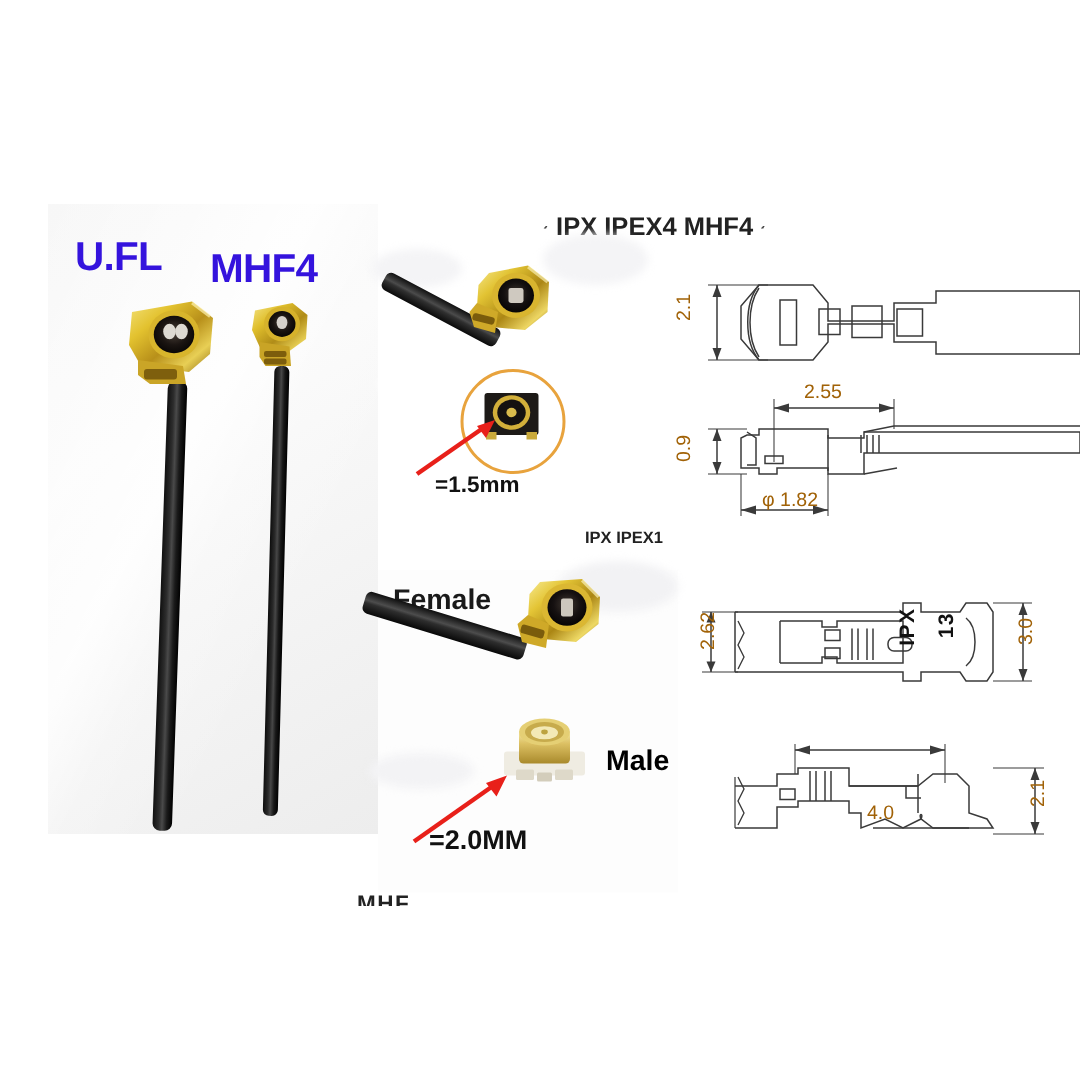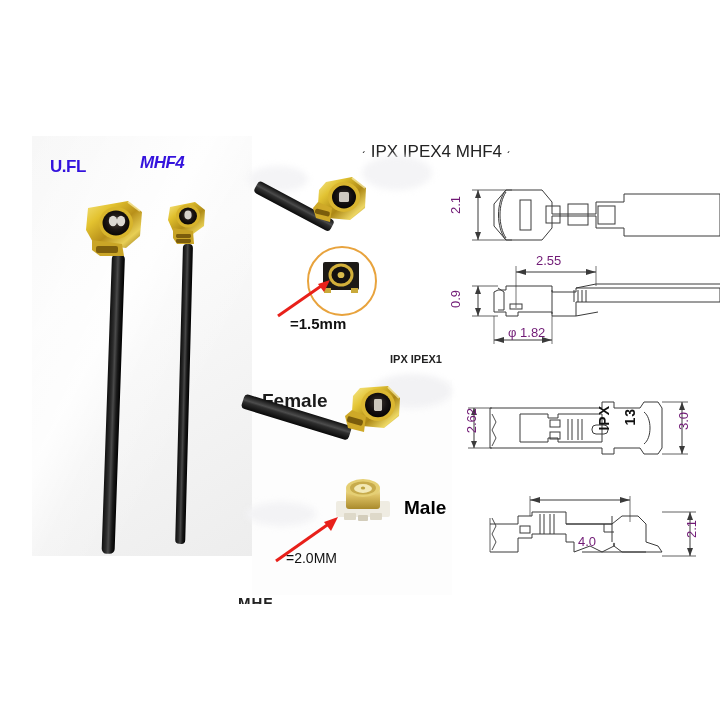--- a/index.html
+++ b/index.html
@@ -17,28 +17,28 @@
     position:absolute;left:32px;top:136px;width:220px;height:420px;
     background:linear-gradient(150deg,#f7f7f7 0%,#fafafa 35%,#ededed 100%);
   }
   .left-panel .gloss{
     position:absolute;left:0;top:0;width:100%;height:100%;
     background:linear-gradient(118deg,rgba(255,255,255,0) 0%,rgba(255,255,255,.85) 40%,rgba(255,255,255,.25) 52%,rgba(255,255,255,0) 70%);
     pointer-events:none;
   }
   .lbl-ufl,.lbl-mhf4{
     position:absolute;
-    font-size:17px;font-weight:bold;
+    font-size:27px;font-weight:bold;
     color:#3413dd;
     letter-spacing:-0.5px;
     line-height:1;
     white-space:nowrap;
   }
   .lbl-ufl{left:18px;top:22px;}
-  .lbl-mhf4{left:108px;top:18px;font-style:italic;}
+  .lbl-mhf4{left:108px;top:30px;}
 
   
   .conn-ufl{position:absolute;left:50px;top:60px;width:64px;height:64px;}
   .conn-mhf4{position:absolute;left:133px;top:62px;width:44px;height:48px;}
 
   .cable-ufl{
     position:absolute;left:80px;top:118px;width:13px;height:300px;
     background:linear-gradient(90deg,#101010 0%,#2d2d2d 32%,#4a4a4a 48%,#1a1a1a 72%,#000 100%);
     border-radius:5px;
     transform:rotate(2deg);transform-origin:top center;
@@ -92,43 +92,43 @@
     border-radius:4px;
     transform:rotate(17deg);transform-origin:right center;
   }
   .male-conn{position:absolute;left:82px;top:95px;width:58px;height:48px;}
   .lbl-male{
     position:absolute;left:152px;top:117px;
     font-size:19px;font-weight:bold;color:#000000;white-space:nowrap;
   }
   .note-2-0{
     position:absolute;left:34px;top:170px;
-    font-size:14px;font-weight:normal;color:#111;white-space:nowrap;text-align:right;
+    font-size:18px;font-weight:bold;color:#111;white-space:nowrap;text-align:right;
   }
   .cut-text{
     position:absolute;left:238px;top:595px;
     font-size:15px;font-weight:bold;color:#222;
     height:9px;overflow:hidden;line-height:15px;letter-spacing:1px;
   }
 
   
   .head-ipex4{
     position:absolute;left:362px;top:139px;
-    font-size:17px;font-weight:normal;color:#222;white-space:nowrap;
+    font-size:17px;font-weight:bold;color:#222;white-space:nowrap;
   }
   .head-ipex1{
     position:absolute;left:390px;top:353px;
     font-size:11px;font-weight:bold;color:#222;white-space:nowrap;
   }
   .qmark{font-size:12px;color:#444;vertical-align:super;}
 
   
   .draw{position:absolute;}
   .dim-txt{
-    position:absolute;font-size:13px;color:#701a75;
+    position:absolute;font-size:13px;color:#a16207;
     font-family:"Liberation Sans", sans-serif;white-space:nowrap;
   }
   .dim-vert{
     writing-mode:vertical-rl;transform:rotate(180deg);
   }
   .ipx-vert{
     position:absolute;font-size:14px;font-weight:bold;color:#111;
     writing-mode:vertical-rl;transform:rotate(180deg);letter-spacing:1px;
   }
 </style>

